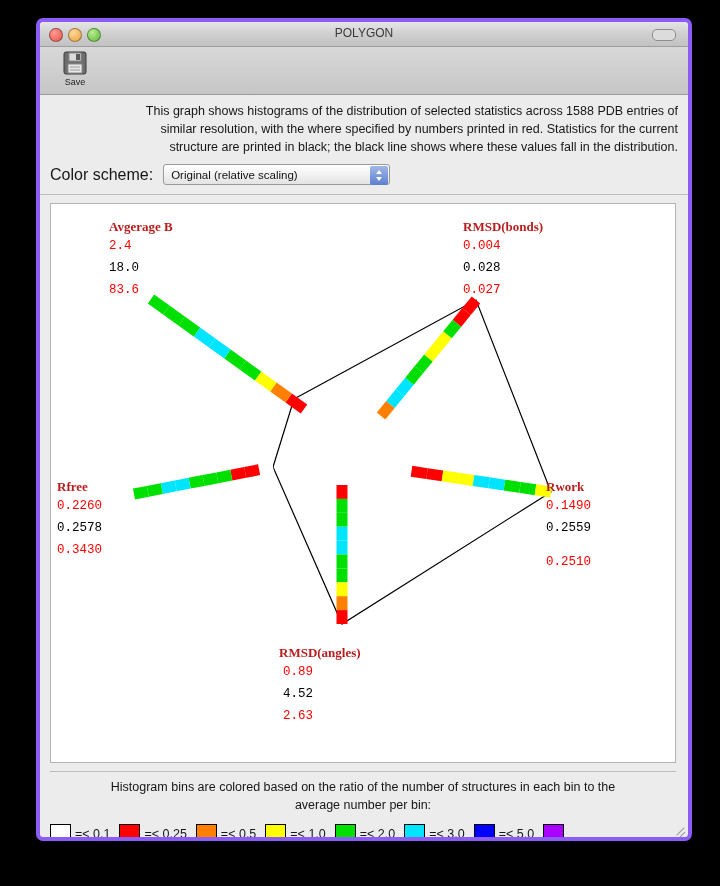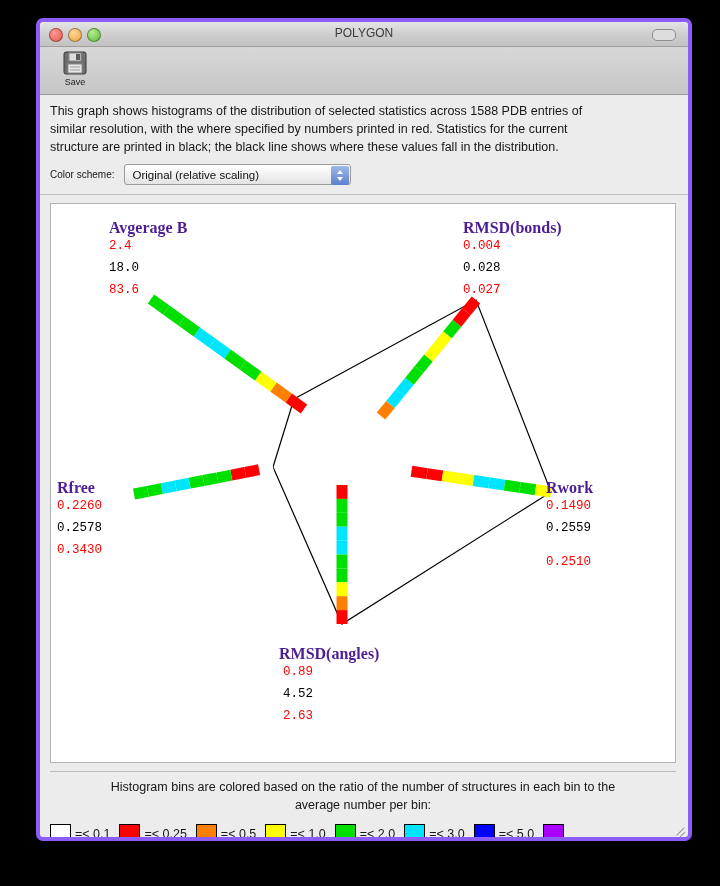--- a/index.html
+++ b/index.html
@@ -88,33 +88,34 @@
     margin-top: 0px;
   }
 
   
   #description {
     background: #ececec;
     padding: 8px 10px 0 10px;
     font-size: 12.5px;
     color: #161616;
     line-height: 1.42;
+    text-align: right;
   }
   #description div { white-space: nowrap; }
 
   
   #scheme-row {
     background: #ececec;
     padding: 8px 10px 9px 10px;
     display: flex;
     align-items: center;
     border-bottom: 1px solid #bcbcbc;
   }
   #scheme-label {
-    font-size: 10px;
+    font-size: 16px;
     color: #161616;
     margin-right: 10px;
   }
   #scheme-select {
     position: relative;
     width: 227px;
     height: 21px;
     background: linear-gradient(to bottom, #ffffff 0%, #f0f0f0 55%, #e3e3e3 100%);
     border: 1px solid #9a9a9a;
     border-radius: 3px;
@@ -152,22 +153,22 @@
     border: 1px solid #b4b4b4;
     box-sizing: border-box;
     overflow: hidden;
   }
   #plot-svg { position: absolute; left: 0; top: 0; }
 
   .axis-label {
     position: absolute;
     font-family: "Liberation Serif", serif;
     font-weight: bold;
-    font-size: 16px;
-    color: #4c1d95;
+    font-size: 13px;
+    color: #b91c1c;
     white-space: nowrap;
   }
   .val {
     position: absolute;
     font-family: "Liberation Mono", monospace;
     font-size: 12.5px;
     white-space: nowrap;
   }
   .val.red   { color: #ff0000; }
   .val.black { color: #000000; }

